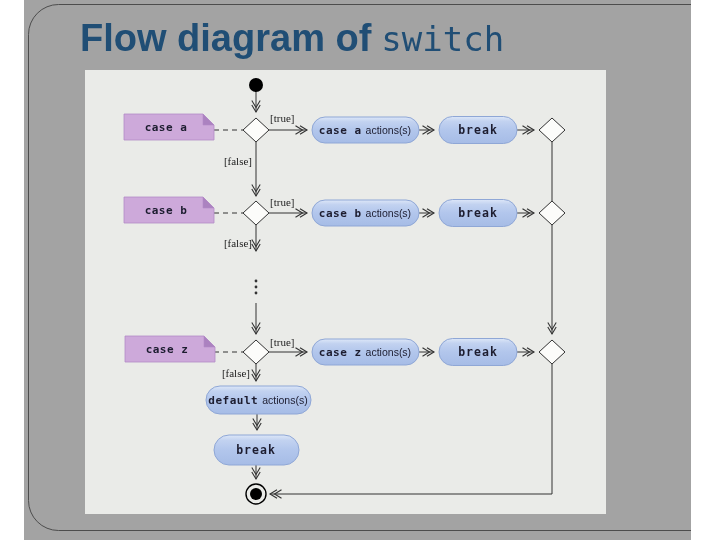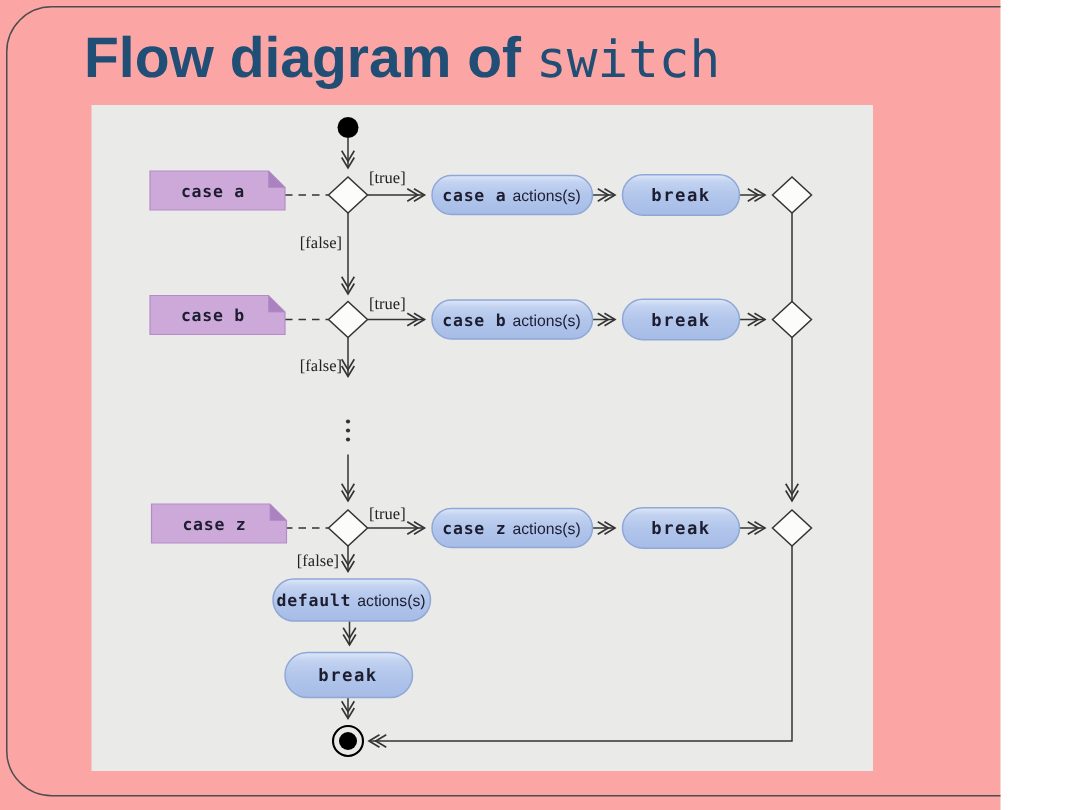--- a/index.html
+++ b/index.html
@@ -1,17 +1,17 @@
 <!DOCTYPE html>
 <html><head>
 <meta charset="utf-8">
 <style>
   html,body{margin:0;padding:0;background:#fff;}
-  .stage{position:relative;width:667px;height:540px;background:#fca5a5;overflow:hidden;
-         font-family:"Liberation Sans",sans-serif;}
+  .stage{position:relative;width:667px;height:540px;background:#a3a3a3;overflow:hidden;
+         font-family:"Liberation Sans",sans-serif;margin-left:24px;}
   svg{position:absolute;left:0;top:0;}
   
   .t-title-main{font-family:"Liberation Sans",sans-serif;font-weight:bold;font-size:38px;fill:#204e75;}
   .t-title-code{font-family:"DejaVu Sans Mono",monospace;font-size:34px;fill:#204e75;}
   .t-mono-b{font-family:"DejaVu Sans Mono",monospace;font-weight:bold;font-size:11px;fill:#1d1d30;letter-spacing:.5px;}
   .t-sans{font-family:"Liberation Sans",sans-serif;font-size:10.5px;fill:#1d1d30;}
   .t-guard{font-family:"Liberation Serif",serif;font-size:11px;fill:#222222;}
   .t-break{font-family:"DejaVu Sans Mono",monospace;font-weight:bold;font-size:11.5px;fill:#1d1d30;letter-spacing:1px;}
   
   .flow{stroke:#333333;stroke-width:1;fill:none;}

